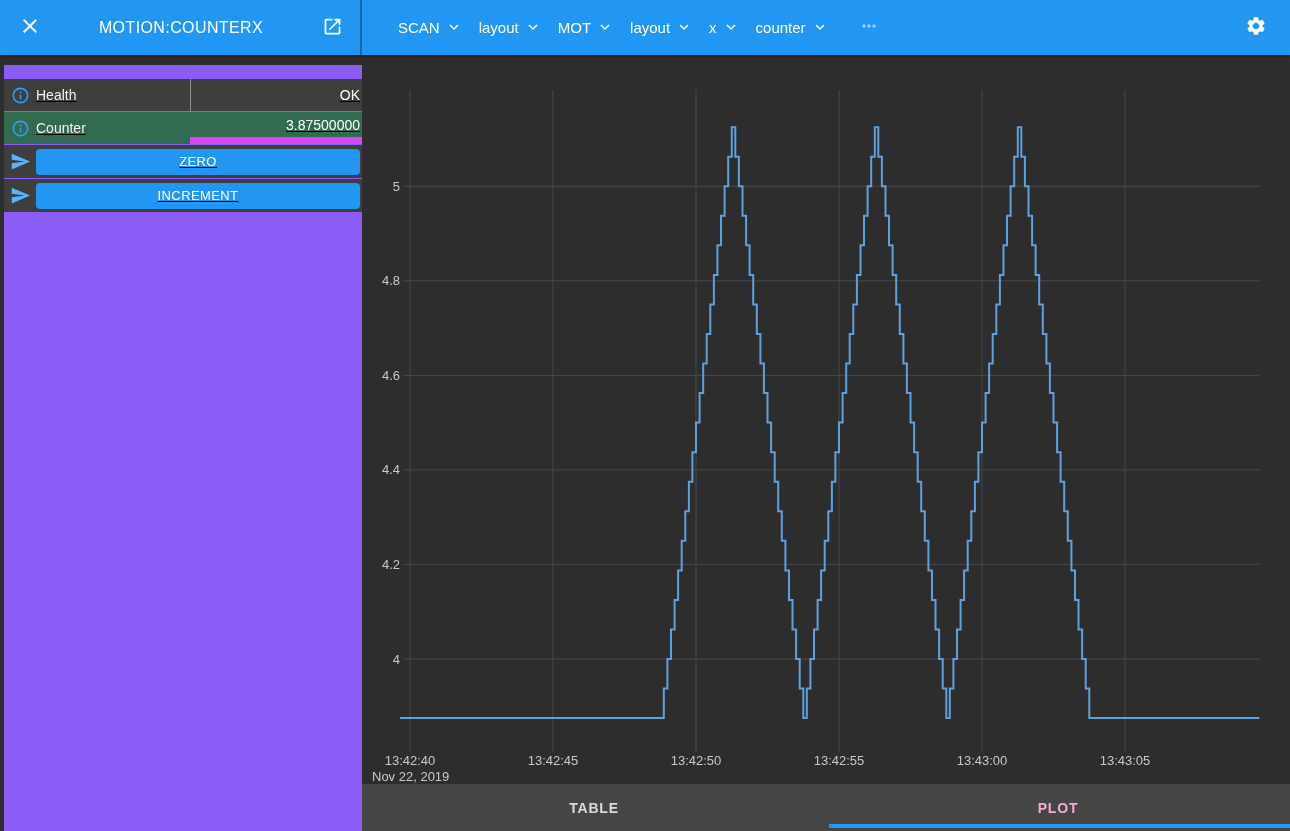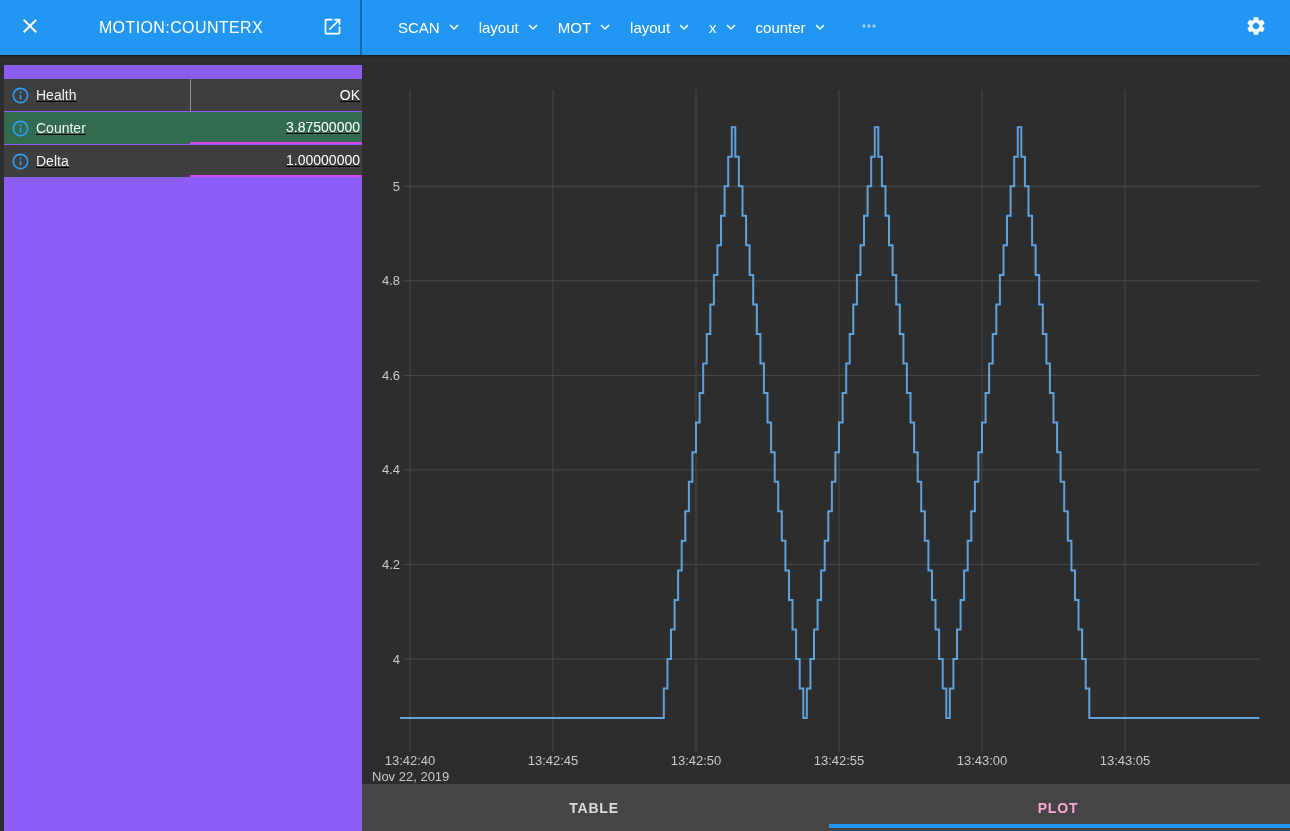--- a/index.html
+++ b/index.html
@@ -26,21 +26,21 @@
   .sidebar { position:absolute; left:4px; top:65px; width:362px; height:766px; background:#8b5cf6;text-decoration:underline; }
   .rows { margin-top:14px; }
   .srow { height:32px; background:#3e3e3e; margin-bottom:1px; display:flex; align-items:center; }
   .srow.highlight { background:#336b51; }
   .icon-cell { width:32px; display:flex; align-items:center; justify-content:center; flex:0 0 auto; }
   .flabel { flex:1; color:#f2f2f2; font-size:14px; }
   .value-cell { width:176px; height:100%; position:relative; display:flex; align-items:center; }
   .value-cell.readback { border-left:1px solid #8f8f8f; }
   .ro-value { width:100%; text-align:right; color:#fff; font-size:14px; padding-right:6px; }
   .pv-input { width:100%; height:100%; background:transparent; border:none; outline:none;
-              border-bottom:2px solid #d946ef; color:#fff; font-size:14px; text-align:right;
+              border-bottom:7px solid #d946ef; color:#fff; font-size:14px; text-align:right;
               padding:0 6px 0 0; font-family:"Liberation Sans", sans-serif; }
   .brow { height:33px; background:#3e3e3e; margin-bottom:1px; display:flex; align-items:center; }
   .action-btn { flex:1; margin:0 6px 0 0; height:26px; background:#2196f3; color:#fff;
                 border:none; border-radius:4px; font-size:13px; letter-spacing:0.4px;
                 cursor:pointer; font-family:"Liberation Sans", sans-serif; }
 
   
   .chart-panel { position:absolute; left:362px; top:65px; width:928px; height:719px; background:#2d2d2d; }
   .chart-panel svg { display:block; }
 
@@ -138,30 +138,37 @@
         <span class="icon-cell">
           <svg width="19" height="19" viewBox="0 0 24 24" fill="#2f9df5">
             <path d="M11 7h2v2h-2zm0 4h2v6h-2zm1-9C6.48 2 2 6.48 2 12s4.48 10 10 10 10-4.48 10-10S17.52 2 12 2zm0 18c-4.41 0-8-3.59-8-8s3.59-8 8-8 8 3.59 8 8-3.59 8-8 8z"></path>
           </svg>
         </span>
         <span class="flabel">Counter</span>
         <div class="value-cell">
           <input class="pv-input" value="3.87500000" style="">
         </div>
       </div>
-      <div class="srow">
-        <span class="icon-cell">
-          <svg width="19" height="19" viewBox="0 0 24 24" fill="#2f9df5">
-            <path d="M11 7h2v2h-2zm0 4h2v6h-2zm1-9C6.48 2 2 6.48 2 12s4.48 10 10 10 10-4.48 10-10S17.52 2 12 2zm0 18c-4.41 0-8-3.59-8-8s3.59-8 8-8 8 3.59 8 8-3.59 8-8 8z"></path>
-          </svg>
-        </span>
-        <span class="flabel">Delta</span>
-        <div class="value-cell">
-          <input class="pv-input" value="1.00000000" style="">
-        </div>
+    </div>
+  <div id="action-rows">
+      <div class="brow">
+        <span class="icon-cell">
+          <svg width="21" height="21" viewBox="0 0 24 24" fill="#5cb3f8">
+            <path d="M2.01 21L23 12 2.01 3 2 10l15 2-15 2z"></path>
+          </svg>
+        </span>
+        <button class="action-btn">ZERO</button>
+      </div>
+      <div class="brow">
+        <span class="icon-cell">
+          <svg width="21" height="21" viewBox="0 0 24 24" fill="#5cb3f8">
+            <path d="M2.01 21L23 12 2.01 3 2 10l15 2-15 2z"></path>
+          </svg>
+        </span>
+        <button class="action-btn">INCREMENT</button>
       </div>
     </div>
 </div>
 
 <div class="chart-panel">
   <svg id="plot" width="928" height="719">
       <line x1="48.0" y1="25" x2="48.0" y2="680" stroke="#47494b" stroke-width="1"></line>
       <line x1="48.0" y1="680" x2="48.0" y2="687" stroke="#47494b" stroke-width="1"></line>
       <text x="48.0" y="700" text-anchor="middle" font-size="13" fill="#c9c9c9">13:42:40</text>
       <line x1="191.0" y1="25" x2="191.0" y2="680" stroke="#47494b" stroke-width="1"></line>

